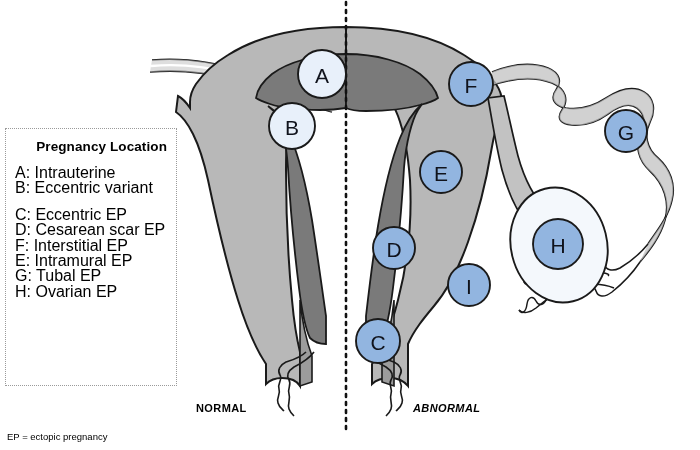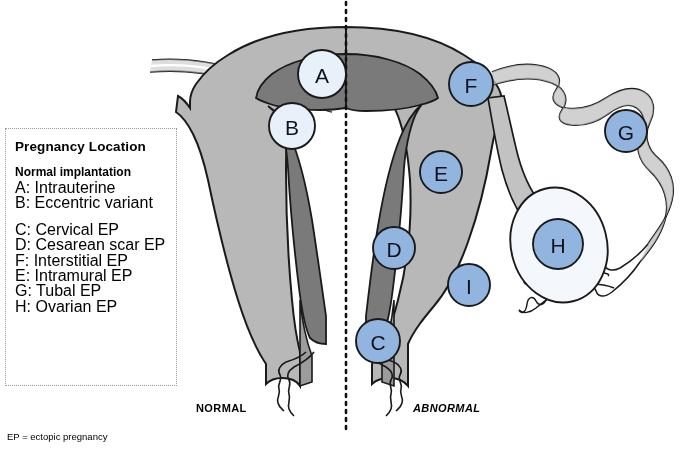--- a/index.html
+++ b/index.html
@@ -5,21 +5,21 @@
   html,body{margin:0;padding:0;background:#fff;}
   body{width:700px;height:450px;position:relative;overflow:hidden;
        font-family:"Liberation Sans",sans-serif;color:#000;}
   #stage{position:absolute;inset:0;width:700px;height:450px;}
   svg.figure{position:absolute;left:0;top:0;width:700px;height:450px;}
 
   
   #legend{position:absolute;left:5px;top:128px;width:172px;height:258px;
           border:1px dotted #9a9a9a;background:#fff;box-sizing:border-box;
           padding:8px 9px 6px 9px;}
-  #legend .lg-title{font-size:13.5px;font-weight:bold;text-align:left;
+  #legend .lg-title{font-size:13.5px;font-weight:bold;text-align:right;
           margin:2px 0 11px 0;letter-spacing:.1px;}
   #legend .lg-head{font-size:12px;font-weight:bold;margin:0 0 1px 0;}
   #legend .lg-item{font-size:16px;line-height:15.4px;white-space:pre;}
   #legend .lg-gap{height:11px;}
 
   
   .side-label{position:absolute;font-size:11px;font-weight:bold;letter-spacing:.4px;}
   #label-normal{left:196px;top:402px;}
   #label-abnormal{left:413px;top:402px;font-style:italic;}
   #footnote{position:absolute;left:7px;top:431px;font-size:9.5px;}
@@ -263,25 +263,24 @@
           <circle cx="469" cy="285" r="21" fill="#92b5e0" stroke="#1a1a1a" stroke-width="1.9"></circle>
           <text class="mk-txt" x="469" y="286">I</text>
         </g>
       </g>
 
   </svg>
 
   <div id="legend">
     <div class="lg-title">Pregnancy Location</div>
     <div id="legend-groups">
-        <div class="lg-head">Normal implantation</div>
         <div class="lg-item">A: Intrauterine</div>
         <div class="lg-item">B: Eccentric variant</div>
         <div class="lg-gap"></div>
-        <div class="lg-item">C: Cervical EP</div>
+        <div class="lg-item">C: Eccentric EP</div>
         <div class="lg-item">D: Cesarean scar EP</div>
         <div class="lg-item">F: Interstitial EP</div>
         <div class="lg-item">E: Intramural EP</div>
         <div class="lg-item">G: Tubal EP</div>
         <div class="lg-item">H: Ovarian EP</div>
       </div>
   </div>
 
   <div class="side-label" id="label-normal">NORMAL</div>
   <div class="side-label" id="label-abnormal">ABNORMAL</div>

